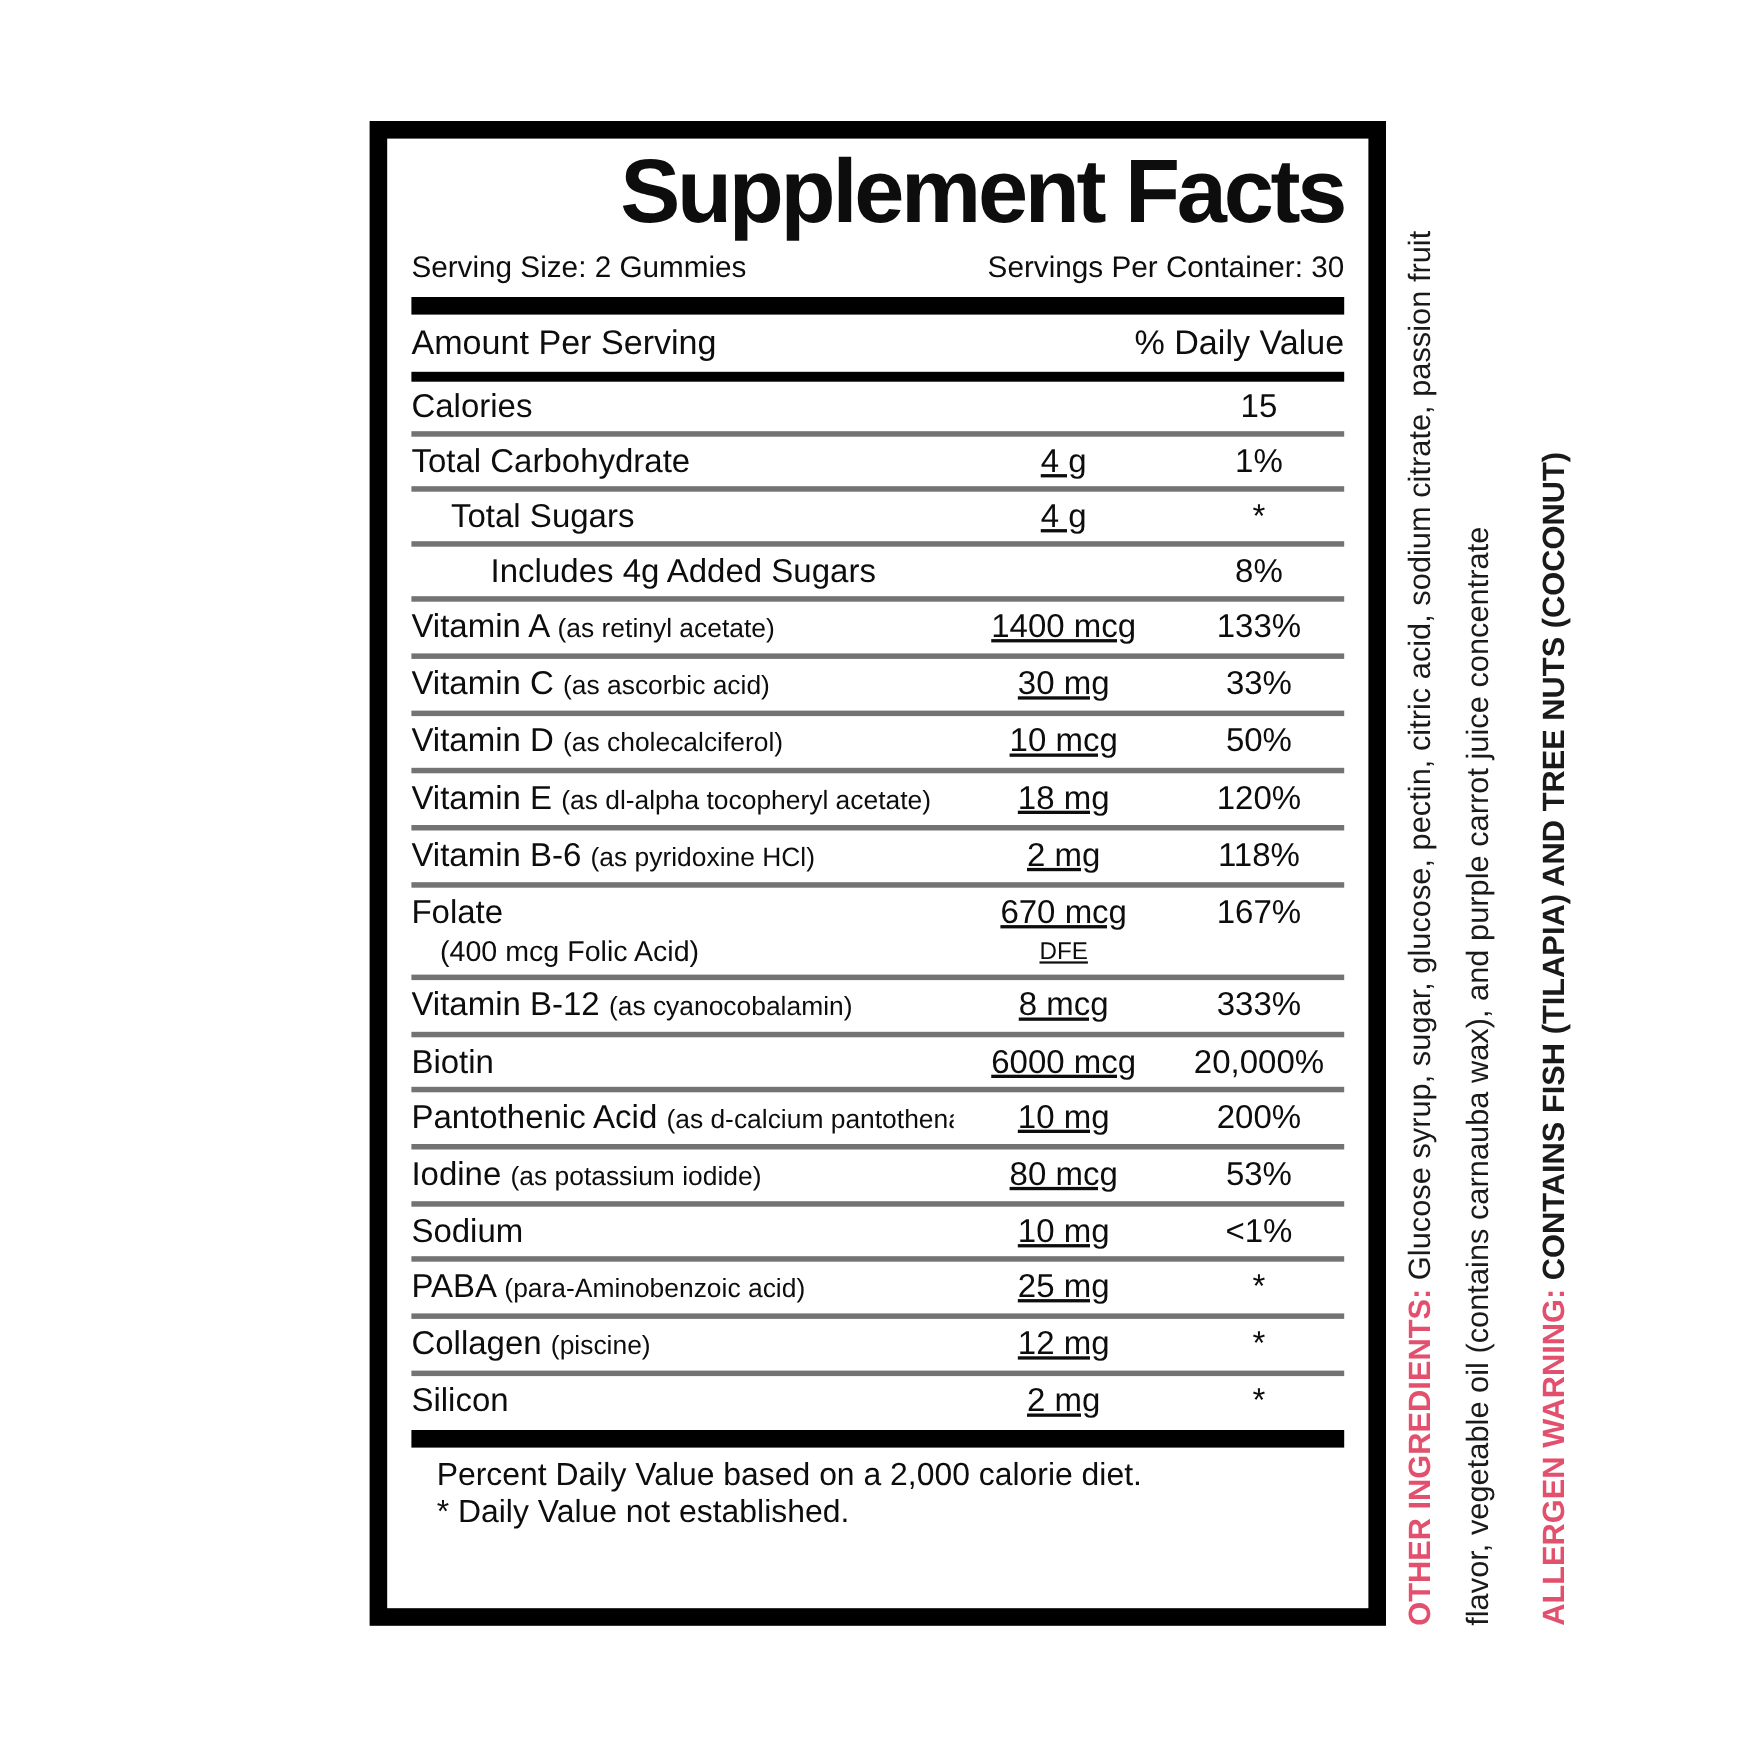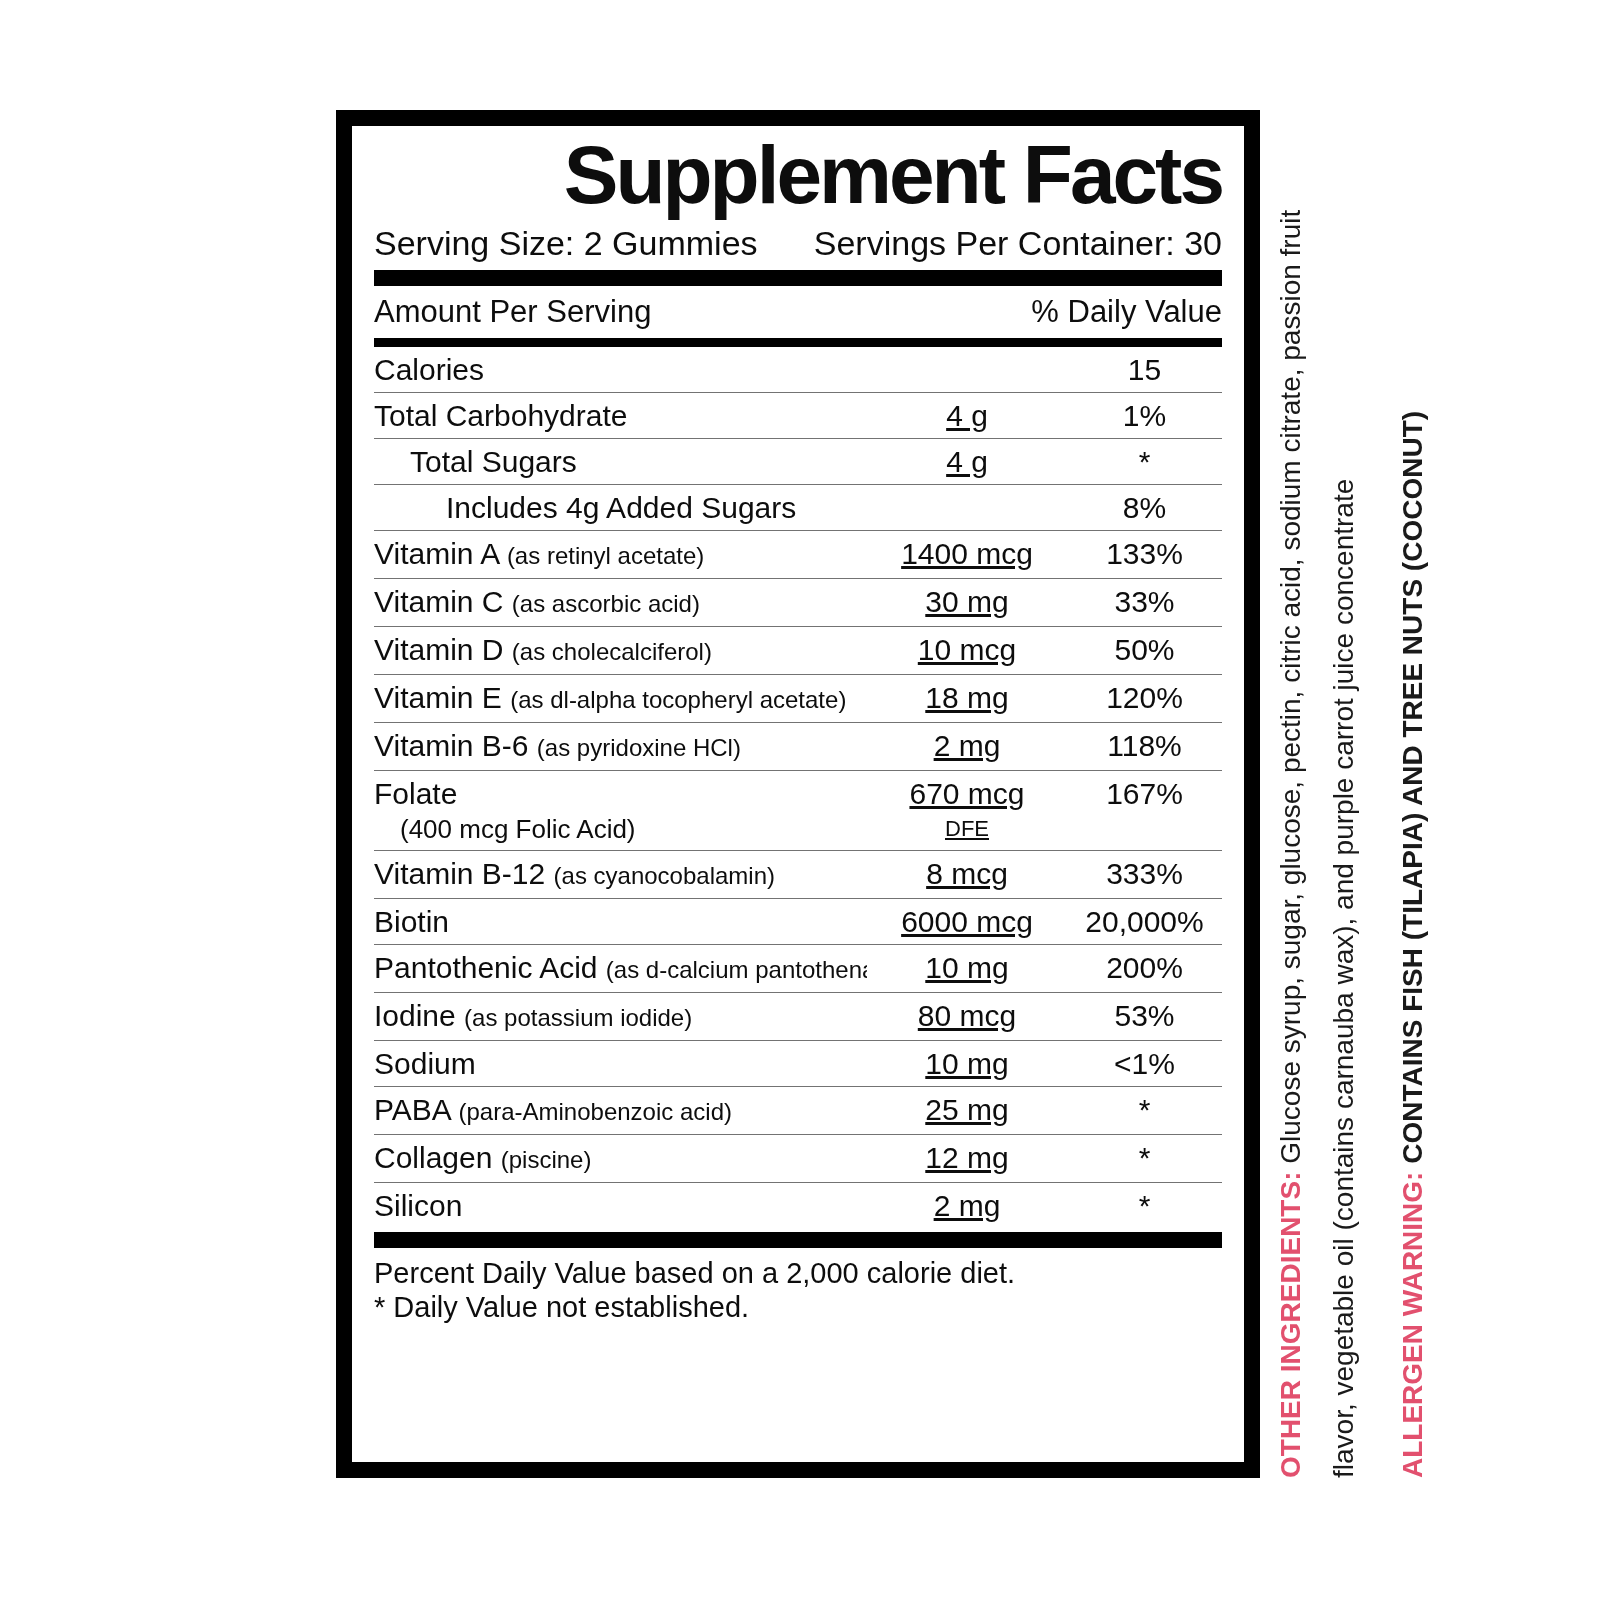--- a/index.html
+++ b/index.html
@@ -28,21 +28,21 @@
     text-align: right;
     font-size: 82px;
     line-height: 86px;
     font-weight: bold;
     letter-spacing: -3px;
     white-space: nowrap;
   }
   .serving-row {
     display: flex;
     justify-content: space-between;
-    font-size: 34px;
+    font-size: 27px;
     line-height: 36px;
     margin-top: 7px;
     white-space: nowrap;
     gap: 15px;
   }
   .bar-thick { height: 16px; background: #000; margin-top: 9px; }
   .bar-med   { height: 9px;  background: #000; }
   .hdr-row {
     display: flex;
     justify-content: space-between;
@@ -50,32 +50,32 @@
     line-height: 36px;
     padding: 8px 0 8px 0;
     white-space: nowrap;
   }
 
   
   .rows { }
   .nrow {
     display: flex;
     align-items: flex-start;
-    border-bottom: 1px solid #737373;
+    border-bottom: 5px solid #737373;
     padding: 5px 0 4px 0;
   }
   .nrow:last-child { border-bottom: none; }
   .cell-name { flex: 1; font-size: 30px; line-height: 36px; white-space: nowrap; overflow: hidden; }
   .cell-name .paren { font-size: 24px; }
   .cell-name .subline { font-size: 26px; line-height: 34px; padding-left: 26px; }
   .cell-amt { width: 200px; text-align: center; font-size: 30px; line-height: 36px; white-space: nowrap; text-decoration: underline; }
   .cell-amt .subline { font-size: 22px; line-height: 34px; }
   .cell-dv  { width: 155px; text-align: center; font-size: 30px; line-height: 36px; white-space: nowrap; }
 
-  .footnotes { margin-top: 8px; font-size: 29px; line-height: 34px; }
+  .footnotes { margin-top: 8px; font-size: 29px; line-height: 34px; margin-left: 23px; }
 
   
   .side {
     position: absolute;
     left: 1264px;
     top: 1478px;
     width: 1380px;
     transform: rotate(-90deg);
     transform-origin: 0 0;
   }

